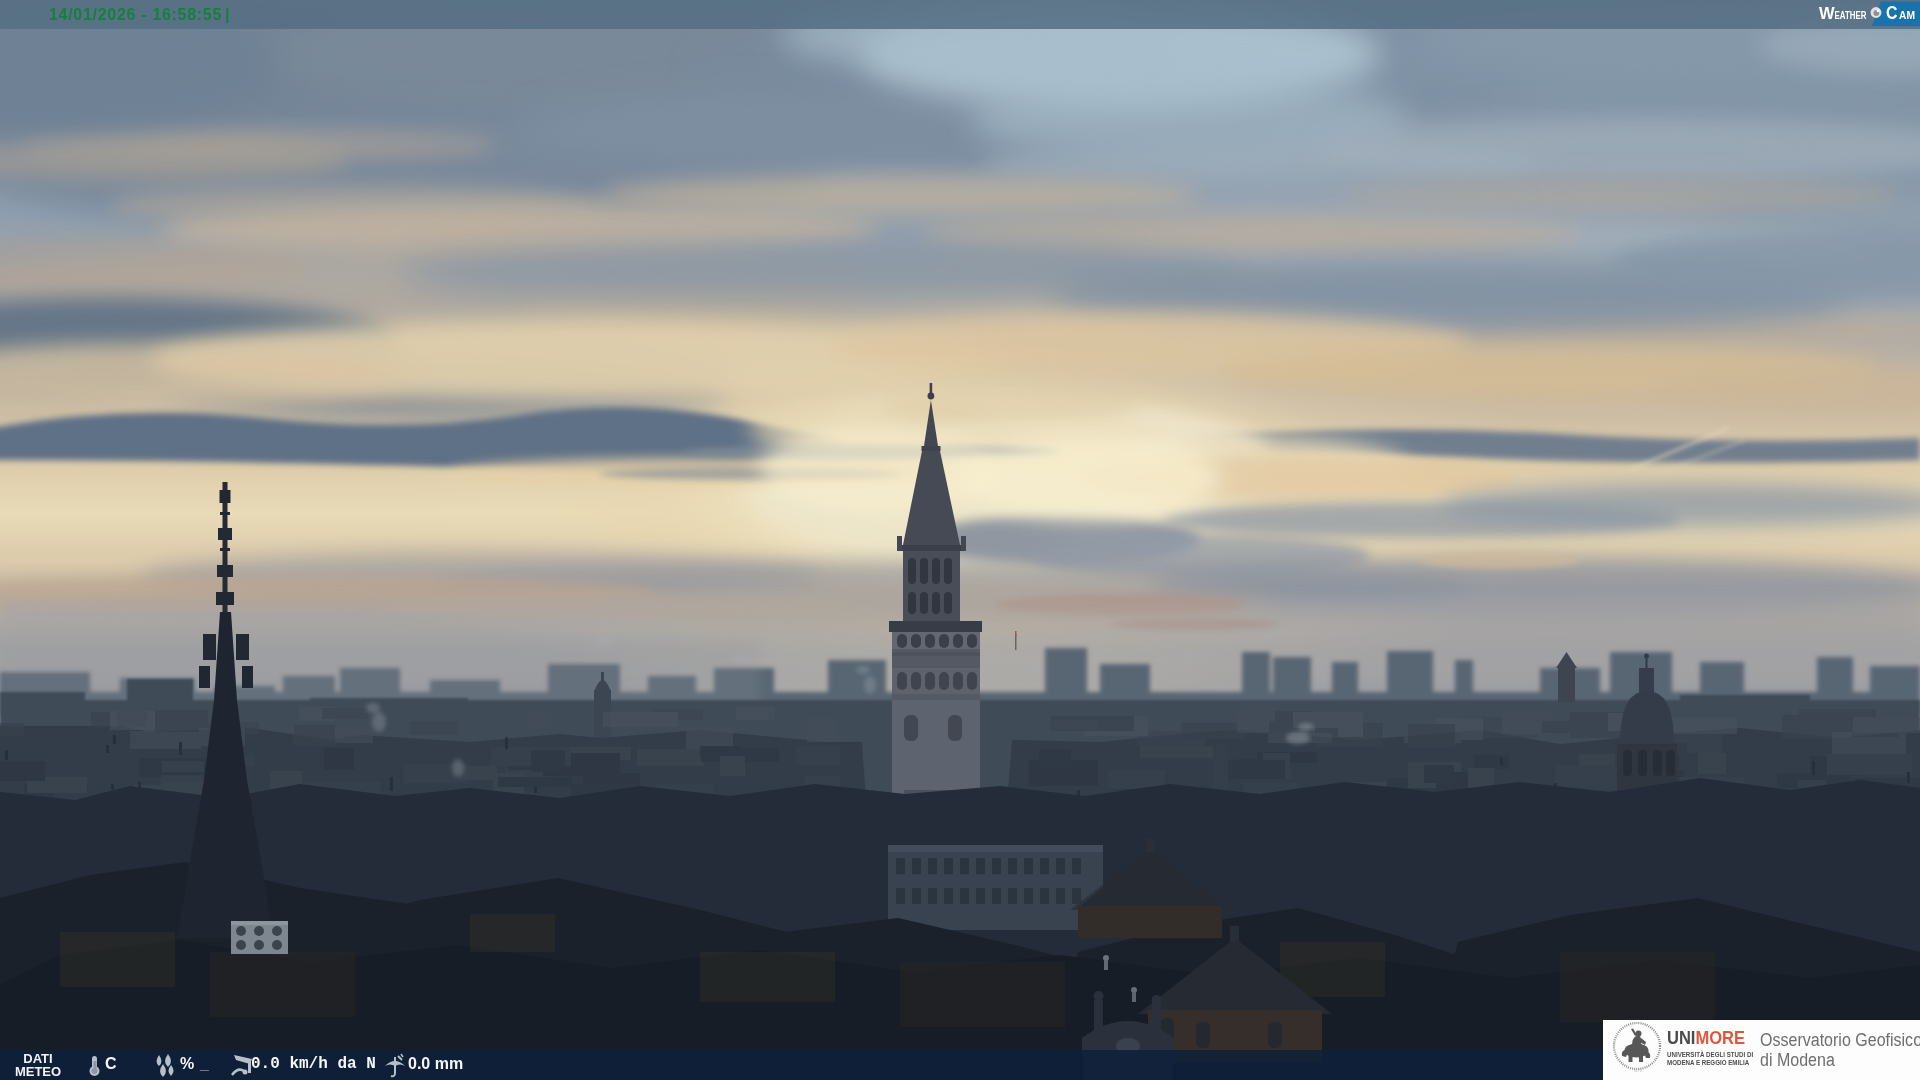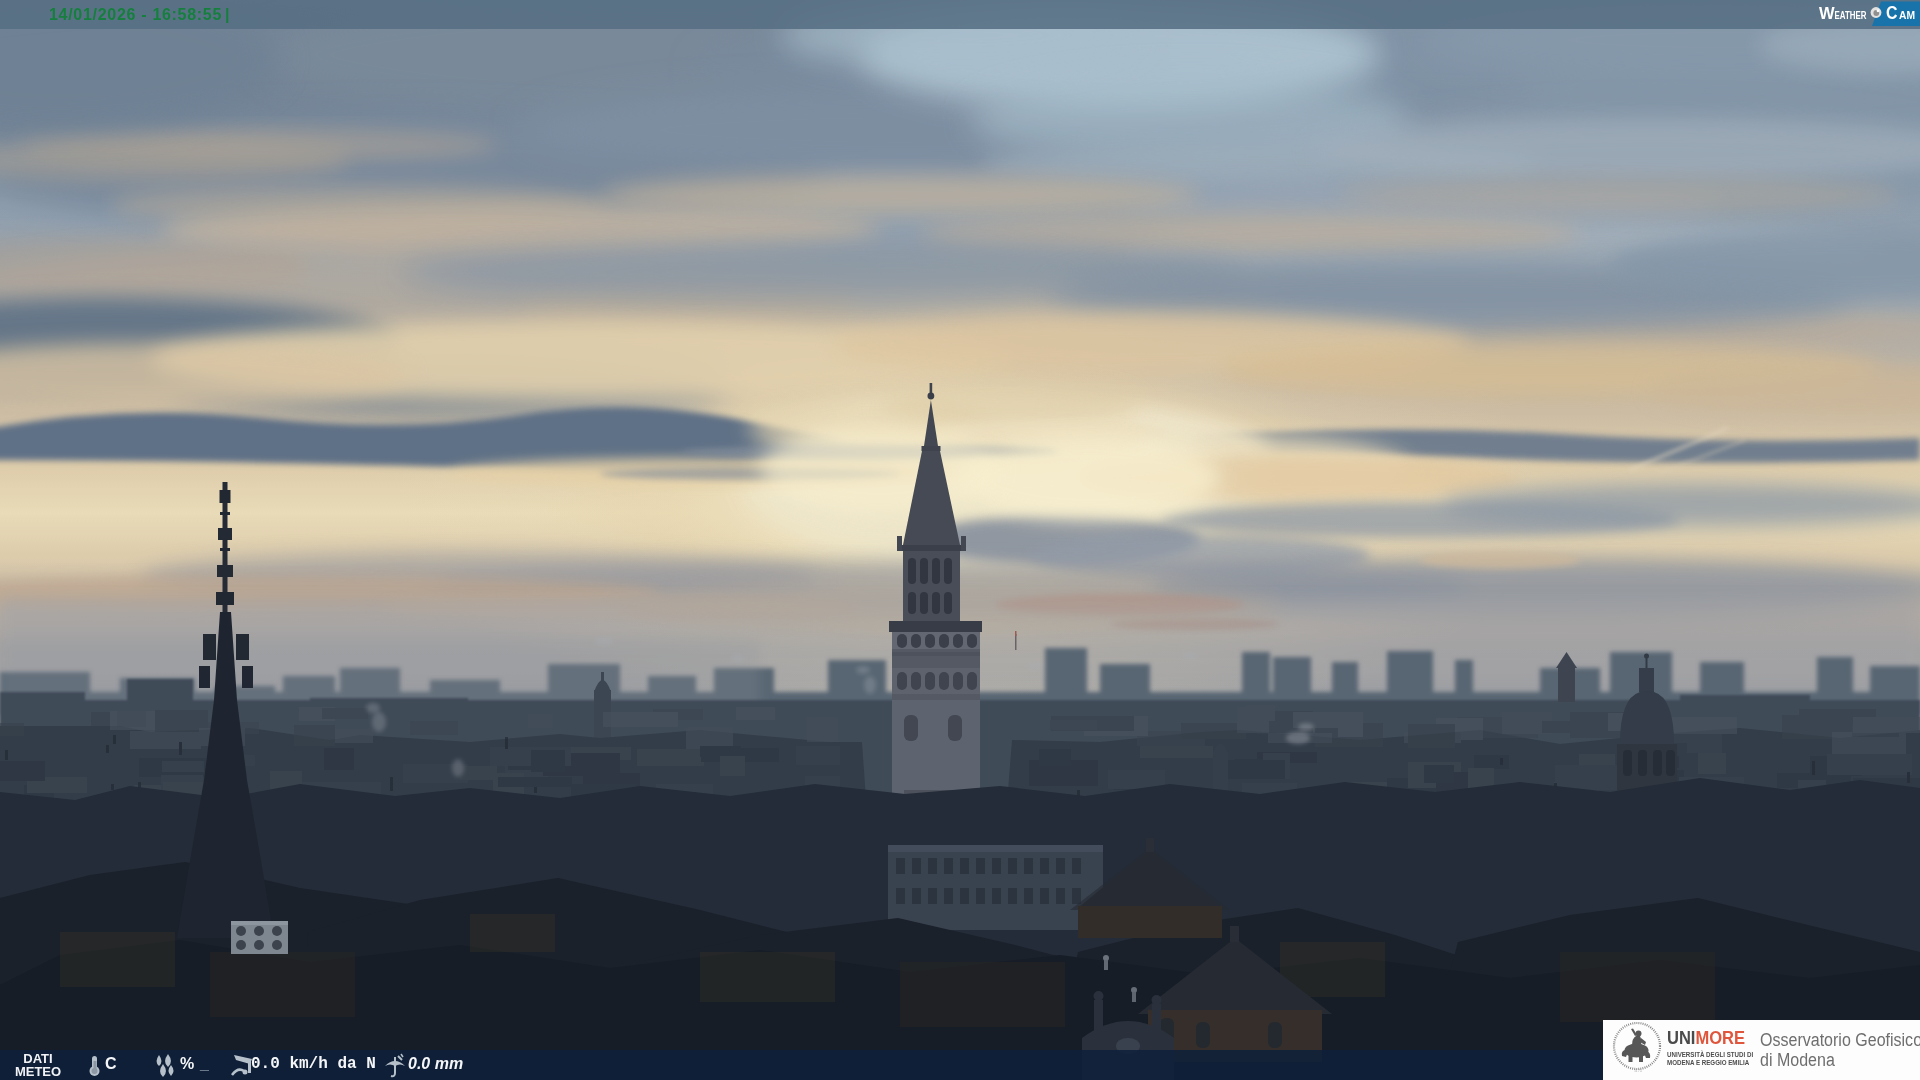--- a/index.html
+++ b/index.html
@@ -685,21 +685,21 @@
     <path d="M4,22 Q10,14 16,18" stroke="#b6c0cb" stroke-width="2.5" fill="none"></path>
     <circle cx="17" cy="19" r="2.5" fill="#b6c0cb"></circle>
   </svg>
   <span class="txt" style="left:251px;font-family:Liberation Mono, monospace;">0.0 km/h da N</span>
   <svg style="position:absolute;left:382px;top:3px;" width="26" height="26" viewBox="0 0 26 26">
     <path d="M3,13 Q13,3 23,13 Q18,10 13,13 Q8,10 3,13 Z" fill="#b6c0cb"></path>
     <path d="M13,4 L13,20 Q13,24 9,23" stroke="#b6c0cb" stroke-width="2" fill="none"></path>
     <line x1="16" y1="3" x2="20" y2="7" stroke="#b6c0cb" stroke-width="2"></line>
     <line x1="19" y1="1" x2="21" y2="4" stroke="#b6c0cb" stroke-width="1.5"></line>
   </svg>
-  <span class="txt" style="left:408px;font-style:italic;">0.0 mm</span>
+  <span class="txt" style="left:408px;">0.0 mm</span>
 </div>
 
 <div id="unibox" class="ov">
   <svg style="position:absolute;left:7px;top:0px;" width="54" height="54" viewBox="0 0 54 54">
     <circle cx="27" cy="26" r="23" fill="none" stroke="#808080" stroke-width="2.2" stroke-dasharray="0.9,1.2"></circle>
     <g fill="#575757">
       <ellipse cx="26.5" cy="30.5" rx="12" ry="7"></ellipse>
       <path d="M15,30 Q11,31 12,36 L16,37 L18,32 Z"></path>
       <path d="M37,31 Q41,33 40,38 L36,38 L34,33 Z"></path>
       <rect x="18.5" y="34" width="4" height="8"></rect>

